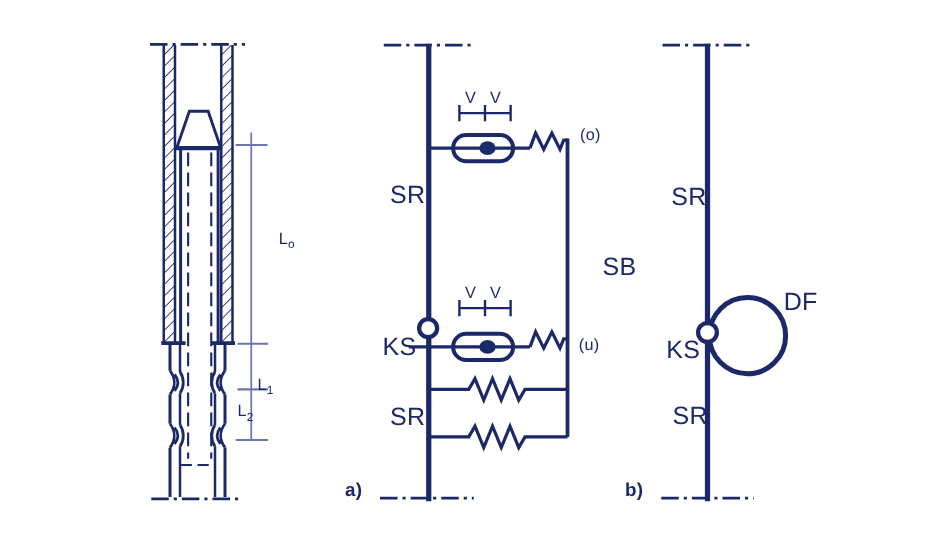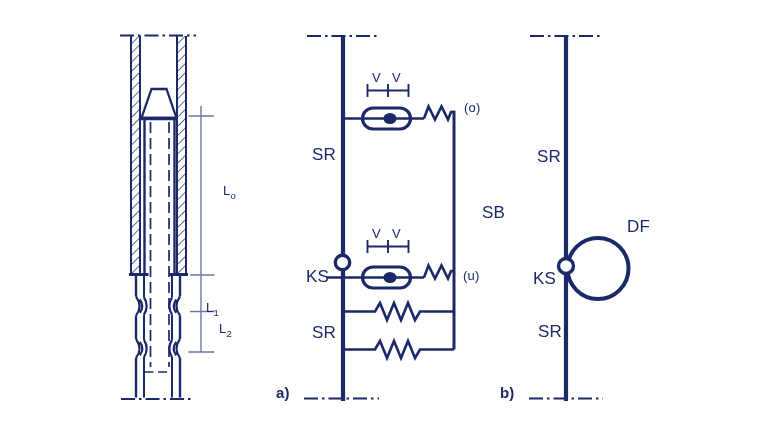--- a/index.html
+++ b/index.html
@@ -17,21 +17,21 @@
   }
   .canvas svg{position:absolute;left:0;top:0;}
   .ink{stroke:var(--ink);fill:none;}
   .dim{stroke:var(--dim);fill:none;}
   .fill-ink{fill:var(--ink);stroke:none;}
   .cl{stroke:var(--ink);fill:none;stroke-width:2.2;stroke-dasharray:14 4 2.5 4;}
   .dash{stroke-dasharray:11 5;}
   .lbl{
     position:absolute;
     color:var(--ink);
-    font-size:17px;
+    font-size:20px;
     line-height:1;
     white-space:nowrap;
     letter-spacing:.2px;
   }
   .lbl.small{font-size:13px;}
   .lbl.caption{font-size:15px;font-weight:700;}
   .lbl sub{font-size:9.5px;line-height:1;}
 </style>
 </head>
 <body>
@@ -117,32 +117,32 @@
       <path class="cl" d="M530,36 H602"></path>
       <path class="cl" d="M529,398.5 H603"></path>
       <circle class="ink" cx="598" cy="268.5" r="30.5" stroke-width="4"></circle>
       <path class="ink" stroke-width="4.2" d="M566,35 V401"></path>
       <circle cx="566" cy="266" r="7.5" fill="#ffffff" stroke="#1c2969" stroke-width="3.4"></circle>
     </g>
   </svg>
 
   <span class="lbl small" style="left:223px;top:184px"><span>L</span><sub>o</sub></span>
   <span class="lbl small" style="left:206px;top:301px"><span>L</span><sub>1</sub></span>
-  <span class="lbl small" style="left:219px;top:322px"><span>L</span><sub>2</sub></span>
+  <span class="lbl small" style="left:190px;top:322px"><span>L</span><sub>2</sub></span>
 
   <span class="lbl" style="left:312px;top:146px">SR</span>
   <span class="lbl" style="left:482px;top:204px">SB</span>
   <span class="lbl" style="left:306px;top:268px">KS</span>
   <span class="lbl" style="left:312px;top:324px">SR</span>
   <span class="lbl small" style="left:464px;top:101px">(o)</span>
   <span class="lbl small" style="left:463px;top:269px">(u)</span>
   <span class="lbl small" style="left:372px;top:71px">V</span>
   <span class="lbl small" style="left:392px;top:71px">V</span>
   <span class="lbl small" style="left:372px;top:227px">V</span>
   <span class="lbl small" style="left:392px;top:227px">V</span>
   <span class="lbl caption" style="left:276px;top:385px">a)</span>
 
   <span class="lbl" style="left:537px;top:148px">SR</span>
-  <span class="lbl" style="left:627px;top:218px">DF</span>
+  <span class="lbl" style="left:627px;top:232px">DF</span>
   <span class="lbl" style="left:533px;top:270px">KS</span>
   <span class="lbl" style="left:538px;top:323px">SR</span>
   <span class="lbl caption" style="left:500px;top:385px">b)</span>
 </div>
 
 </body></html>

